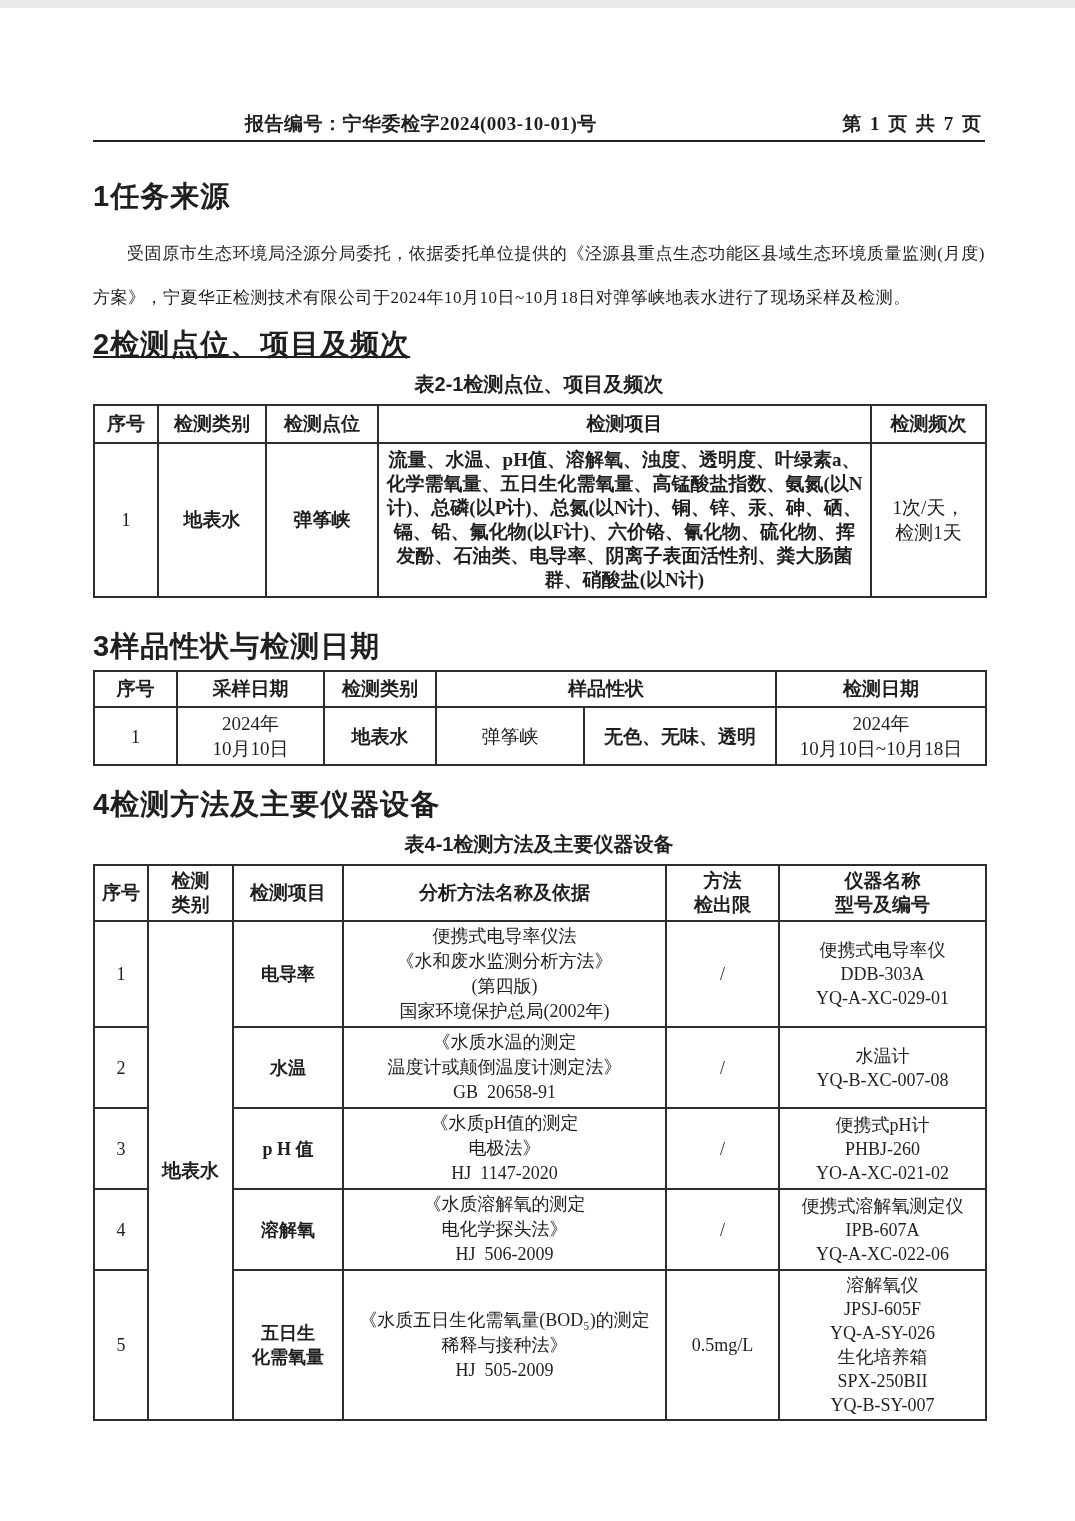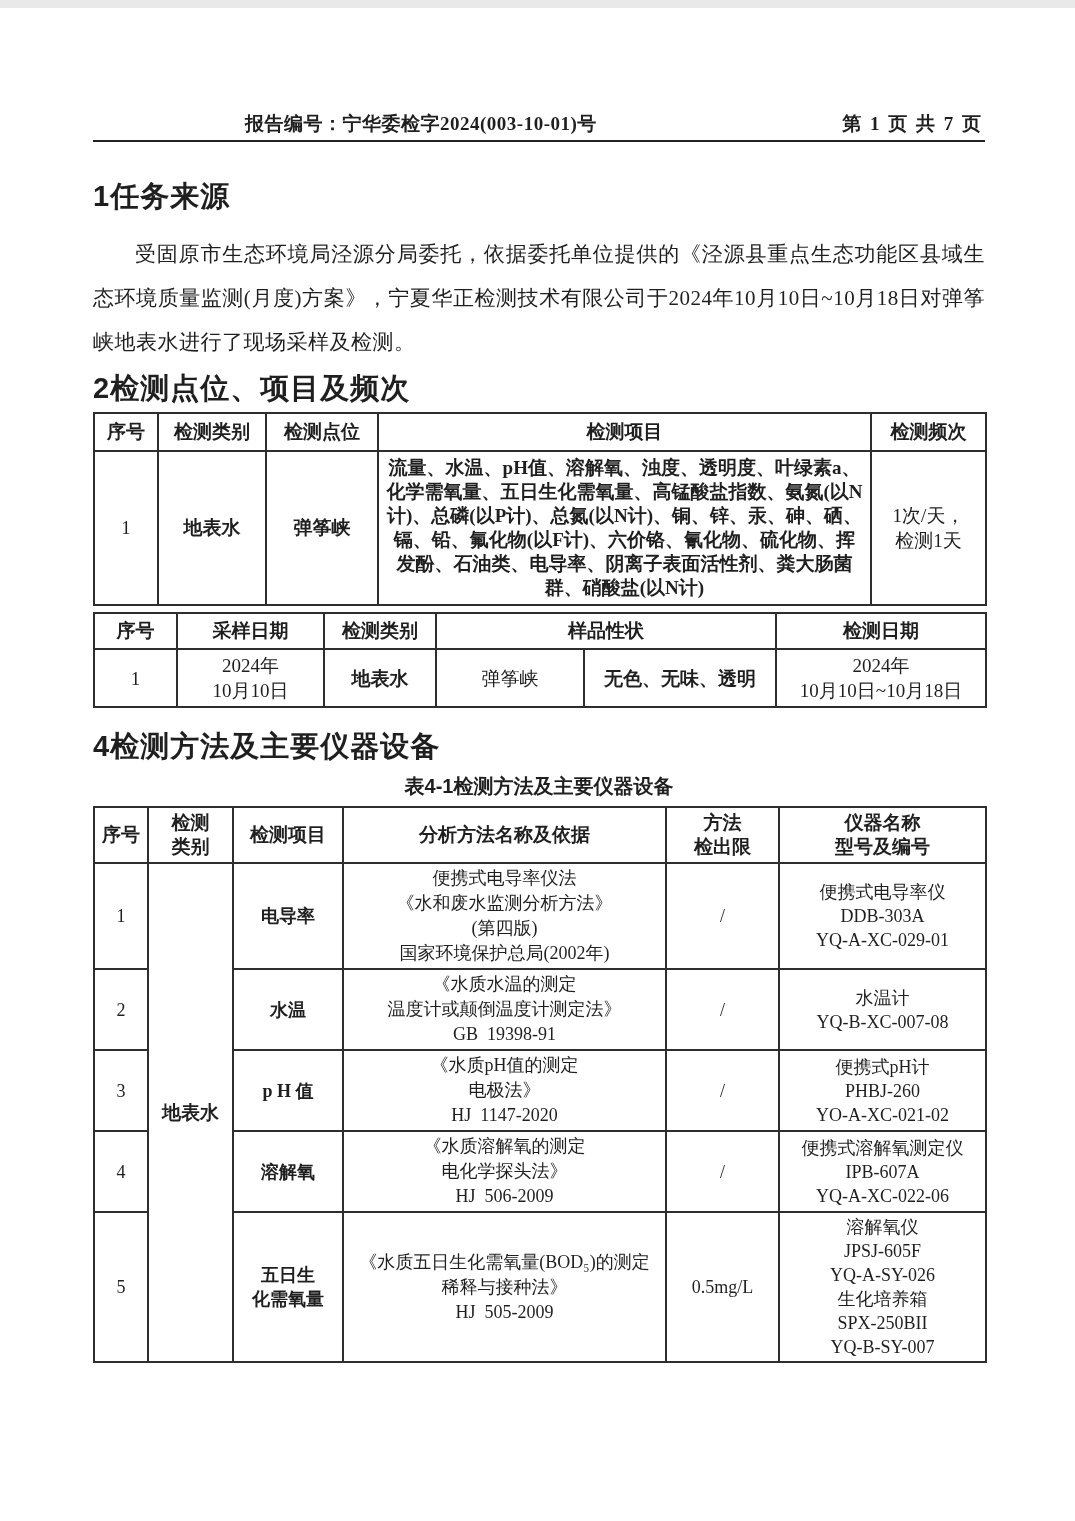--- a/index.html
+++ b/index.html
@@ -29,27 +29,27 @@
   
   .sec-title{
     font-family:"Liberation Sans","DejaVu Sans",sans-serif;
     font-weight:700;
     font-size:29px;
     line-height:36px;
     margin:0;
     letter-spacing:1px;
   }
   .sec1-title{margin-top:36px;}
-  .sec2-title{margin-top:6px;}
+  .sec2-title{margin-top:6px;text-decoration:underline;}
   .sec3-title{margin-top:30px;}
   .sec4-title{margin-top:20px;}
   
   .body-par{
     margin:18px 0 0 0;
-    font-size:21px;
+    font-size:17px;
     line-height:44px;
     text-align:justify;
     text-indent:2em;
     font-weight:500;
     letter-spacing:.5px;
   }
   
   .tbl-caption{
     font-family:"Liberation Sans","DejaVu Sans",sans-serif;
     font-weight:700;
@@ -107,20 +107,21 @@
 
   <div class="page-header">
     <span class="report-no">报告编号：宁华委检字2024(003-10-01)号</span>
     <span class="page-no">第 1 页 共 7 页</span>
   </div>
 
   <h2 class="sec-title sec1-title">1任务来源</h2>
   <p class="body-par">受固原市生态环境局泾源分局委托，依据委托单位提供的《泾源县重点生态功能区县域生态环境质量监测(月度)方案》，宁夏华正检测技术有限公司于2024年10月10日~10月18日对弹筝峡地表水进行了现场采样及检测。</p>
 
   <h2 class="sec-title sec2-title">2检测点位、项目及频次</h2>
+  <div class="tbl-caption">表2-1检测点位、项目及频次</div>
   <table class="t2">
     <colgroup>
       <col style="width:64px">
         <col style="width:108px">
         <col style="width:112px">
         <col style="width:493px">
         <col style="width:115px">
     </colgroup>
     <tbody>
         <tr>
@@ -134,20 +135,21 @@
       <td>1</td>
       <td class="bold">地表水</td>
       <td class="bold">弹筝峡</td>
       <td class="items bold">流量、水温、pH值、溶解氧、浊度、透明度、叶绿素a、化学需氧量、五日生化需氧量、高锰酸盐指数、氨氮(以N计)、总磷(以P计)、总氮(以N计)、铜、锌、汞、砷、硒、镉、铅、氟化物(以F计)、六价铬、氰化物、硫化物、挥发酚、石油类、电导率、阴离子表面活性剂、粪大肠菌群、硝酸盐(以N计)</td>
       <td class="freq ml">1次/天，
 检测1天</td>
     </tr>
   </tbody>
     </table>
 
+  <h2 class="sec-title sec3-title">3样品性状与检测日期</h2>
   <table class="t3">
     <colgroup>
       <col style="width:83px">
         <col style="width:147px">
         <col style="width:112px">
         <col style="width:148px">
         <col style="width:192px">
         <col style="width:210px">
     </colgroup>
     <tbody>
@@ -205,21 +207,21 @@
       <td>/</td>
       <td class="instr mlw">便携式电导率仪
 DDB-303A
 YQ-A-XC-029-01</td>
     </tr>
     <tr class="r2">
       <td>2</td>
       <td class="item">水温</td>
       <td class="method mlw">《水质水温的测定
 温度计或颠倒温度计测定法》
-GB  19398-91</td>
+GB  20658-91</td>
       <td>/</td>
       <td class="instr mlw">水温计
 YQ-B-XC-007-08</td>
     </tr>
     <tr class="r3">
       <td>3</td>
       <td class="item">p H 值</td>
       <td class="method mlw">《水质pH值的测定
 电极法》
 HJ  1147-2020</td>

